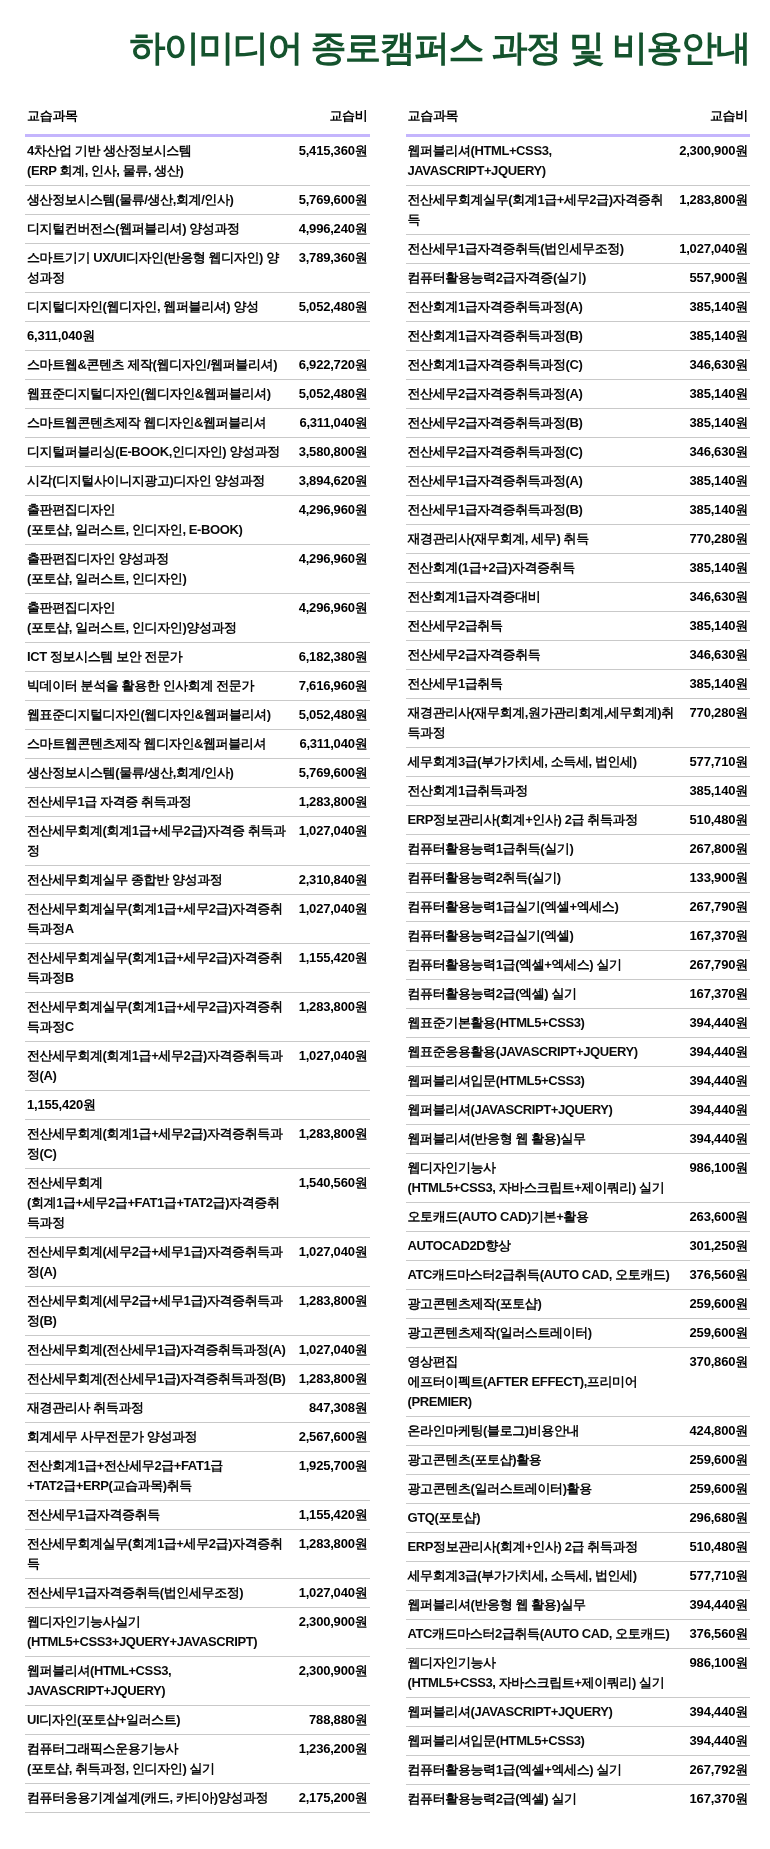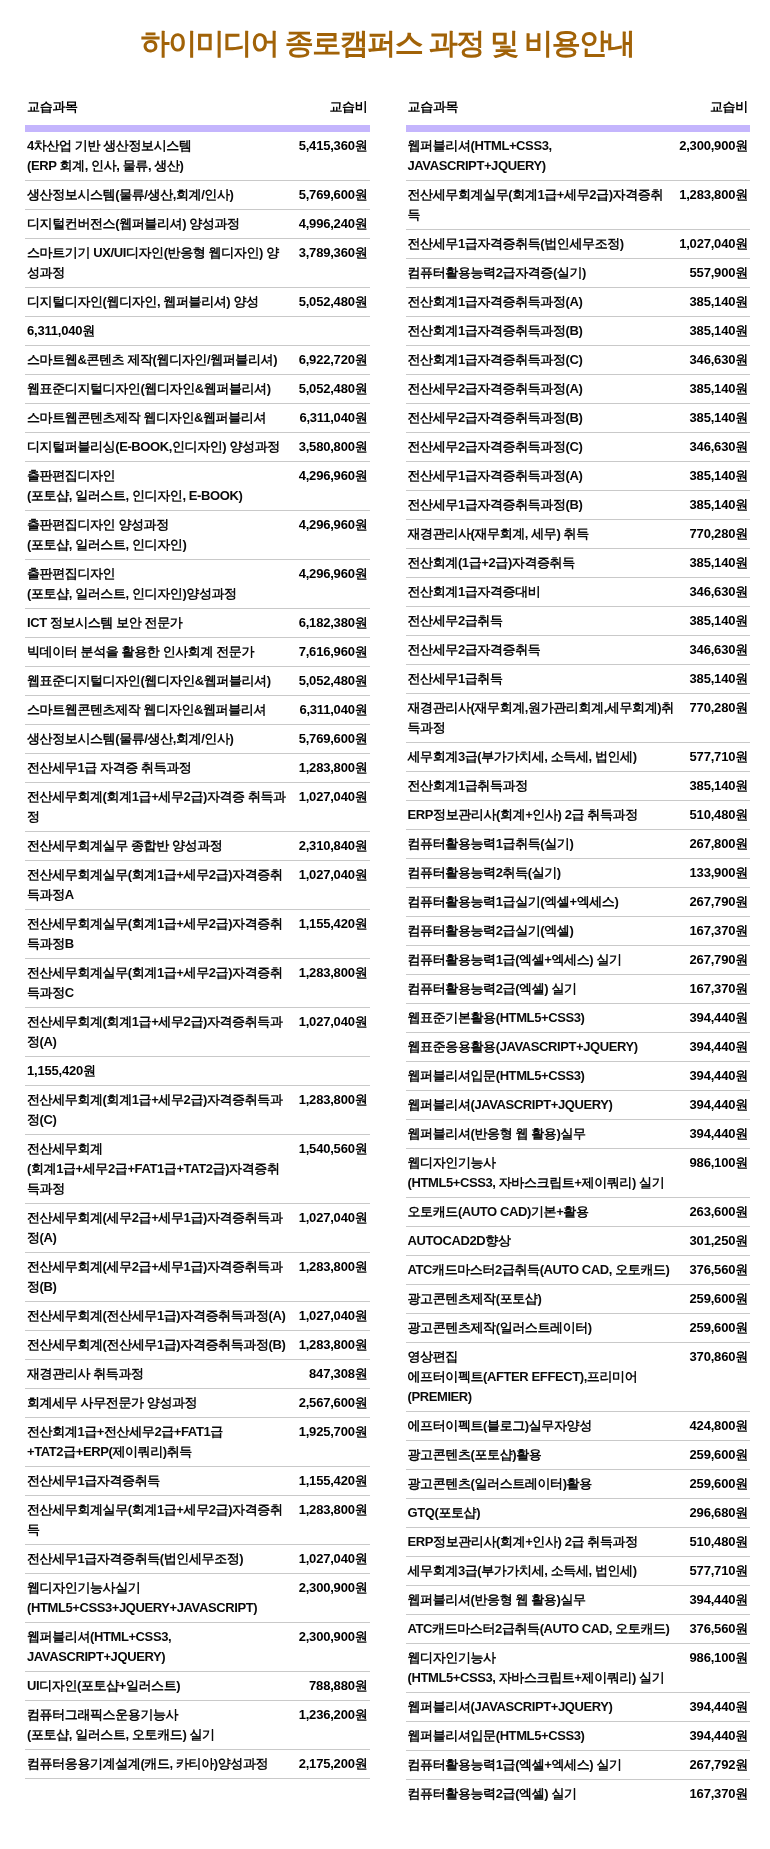--- a/index.html
+++ b/index.html
@@ -5,37 +5,37 @@
   html,body { margin:0; padding:0; background:#ffffff; }
   body {
     width:770px;
     color:#000;
     font-family:"Liberation Sans","DejaVu Sans",sans-serif;
     -webkit-font-smoothing:antialiased;
   }
   .page { padding:14px 20px 28px 25px; }
   .title {
     margin:10px 0 34px 0;
-    text-align:center;
-    font-size:29px;
+    text-align:right;
+    font-size:36px;
     font-weight:800;
     letter-spacing:-1.5px;
-    color:#a16207;
+    color:#14532d;
   }
   .tables { display:flex; gap:36px; align-items:flex-start; }
   .col { flex:1; min-width:0; }
   .thead {
     display:flex;
     justify-content:space-between;
     align-items:flex-end;
     font-size:13px;
     font-weight:700;
     letter-spacing:-0.3px;
     padding:0 2px 9px 2px;
-    border-bottom:7px solid #c4b5fd;
+    border-bottom:3px solid #c4b5fd;
   }
   .row {
     display:flex;
     align-items:flex-start;
     gap:10px;
     padding:4px 2px;
     border-bottom:1px solid #c9c9c9;
   }
   .row:last-child { border-bottom:none; }
   .name {
@@ -104,20 +104,24 @@
           </div>
           <div class="row">
             <span class="name">스마트웹콘텐츠제작 웹디자인&amp;웹퍼블리셔</span>
             <span class="fee">6,311,040원</span>
           </div>
           <div class="row">
             <span class="name">디지털퍼블리싱(E-BOOK,인디자인) 양성과정</span>
             <span class="fee">3,580,800원</span>
           </div>
           <div class="row">
+            <span class="name">시각(디지털사이니지광고)디자인 양성과정</span>
+            <span class="fee">3,894,620원</span>
+          </div>
+          <div class="row">
             <span class="name">출판편집디자인
 (포토샵, 일러스트, 인디자인, E-BOOK)</span>
             <span class="fee">4,296,960원</span>
           </div>
           <div class="row">
             <span class="name">출판편집디자인 양성과정
 (포토샵, 일러스트, 인디자인)</span>
             <span class="fee">4,296,960원</span>
           </div>
           <div class="row">
@@ -204,21 +208,21 @@
           <div class="row">
             <span class="name">재경관리사 취득과정</span>
             <span class="fee">847,308원</span>
           </div>
           <div class="row">
             <span class="name">회계세무 사무전문가 양성과정</span>
             <span class="fee">2,567,600원</span>
           </div>
           <div class="row">
             <span class="name">전산회계1급+전산세무2급+FAT1급
-+TAT2급+ERP(제이쿼리)취득</span>
++TAT2급+ERP(교습과목)취득</span>
             <span class="fee">1,925,700원</span>
           </div>
           <div class="row">
             <span class="name">전산세무1급자격증취득</span>
             <span class="fee">1,155,420원</span>
           </div>
           <div class="row">
             <span class="name">전산세무회계실무(회계1급+세무2급)자격증취득</span>
             <span class="fee">1,283,800원</span>
           </div>
@@ -234,21 +238,21 @@
           <div class="row">
             <span class="name">웹퍼블리셔(HTML+CSS3, JAVASCRIPT+JQUERY)</span>
             <span class="fee">2,300,900원</span>
           </div>
           <div class="row">
             <span class="name">UI디자인(포토샵+일러스트)</span>
             <span class="fee">788,880원</span>
           </div>
           <div class="row">
             <span class="name">컴퓨터그래픽스운용기능사
-(포토샵, 일러스트, 오토캐드) 실기</span>
+(포토샵, 취득과정, 인디자인) 실기</span>
             <span class="fee">1,236,200원</span>
           </div>
           <div class="row">
             <span class="name">컴퓨터응용기계설계(캐드, 카티아)양성과정</span>
             <span class="fee">2,175,200원</span>
           </div>
           <div class="row"></div>
         </div>
     </section>
 
@@ -414,21 +418,21 @@
           <div class="row">
             <span class="name">광고콘텐츠제작(일러스트레이터)</span>
             <span class="fee">259,600원</span>
           </div>
           <div class="row">
             <span class="name">영상편집
 에프터이펙트(AFTER EFFECT),프리미어(PREMIER)</span>
             <span class="fee">370,860원</span>
           </div>
           <div class="row">
-            <span class="name">에프터이펙트(블로그)실무자양성</span>
+            <span class="name">온라인마케팅(블로그)비용안내</span>
             <span class="fee">424,800원</span>
           </div>
           <div class="row">
             <span class="name">광고콘텐츠(포토샵)활용</span>
             <span class="fee">259,600원</span>
           </div>
           <div class="row">
             <span class="name">광고콘텐츠(일러스트레이터)활용</span>
             <span class="fee">259,600원</span>
           </div>

